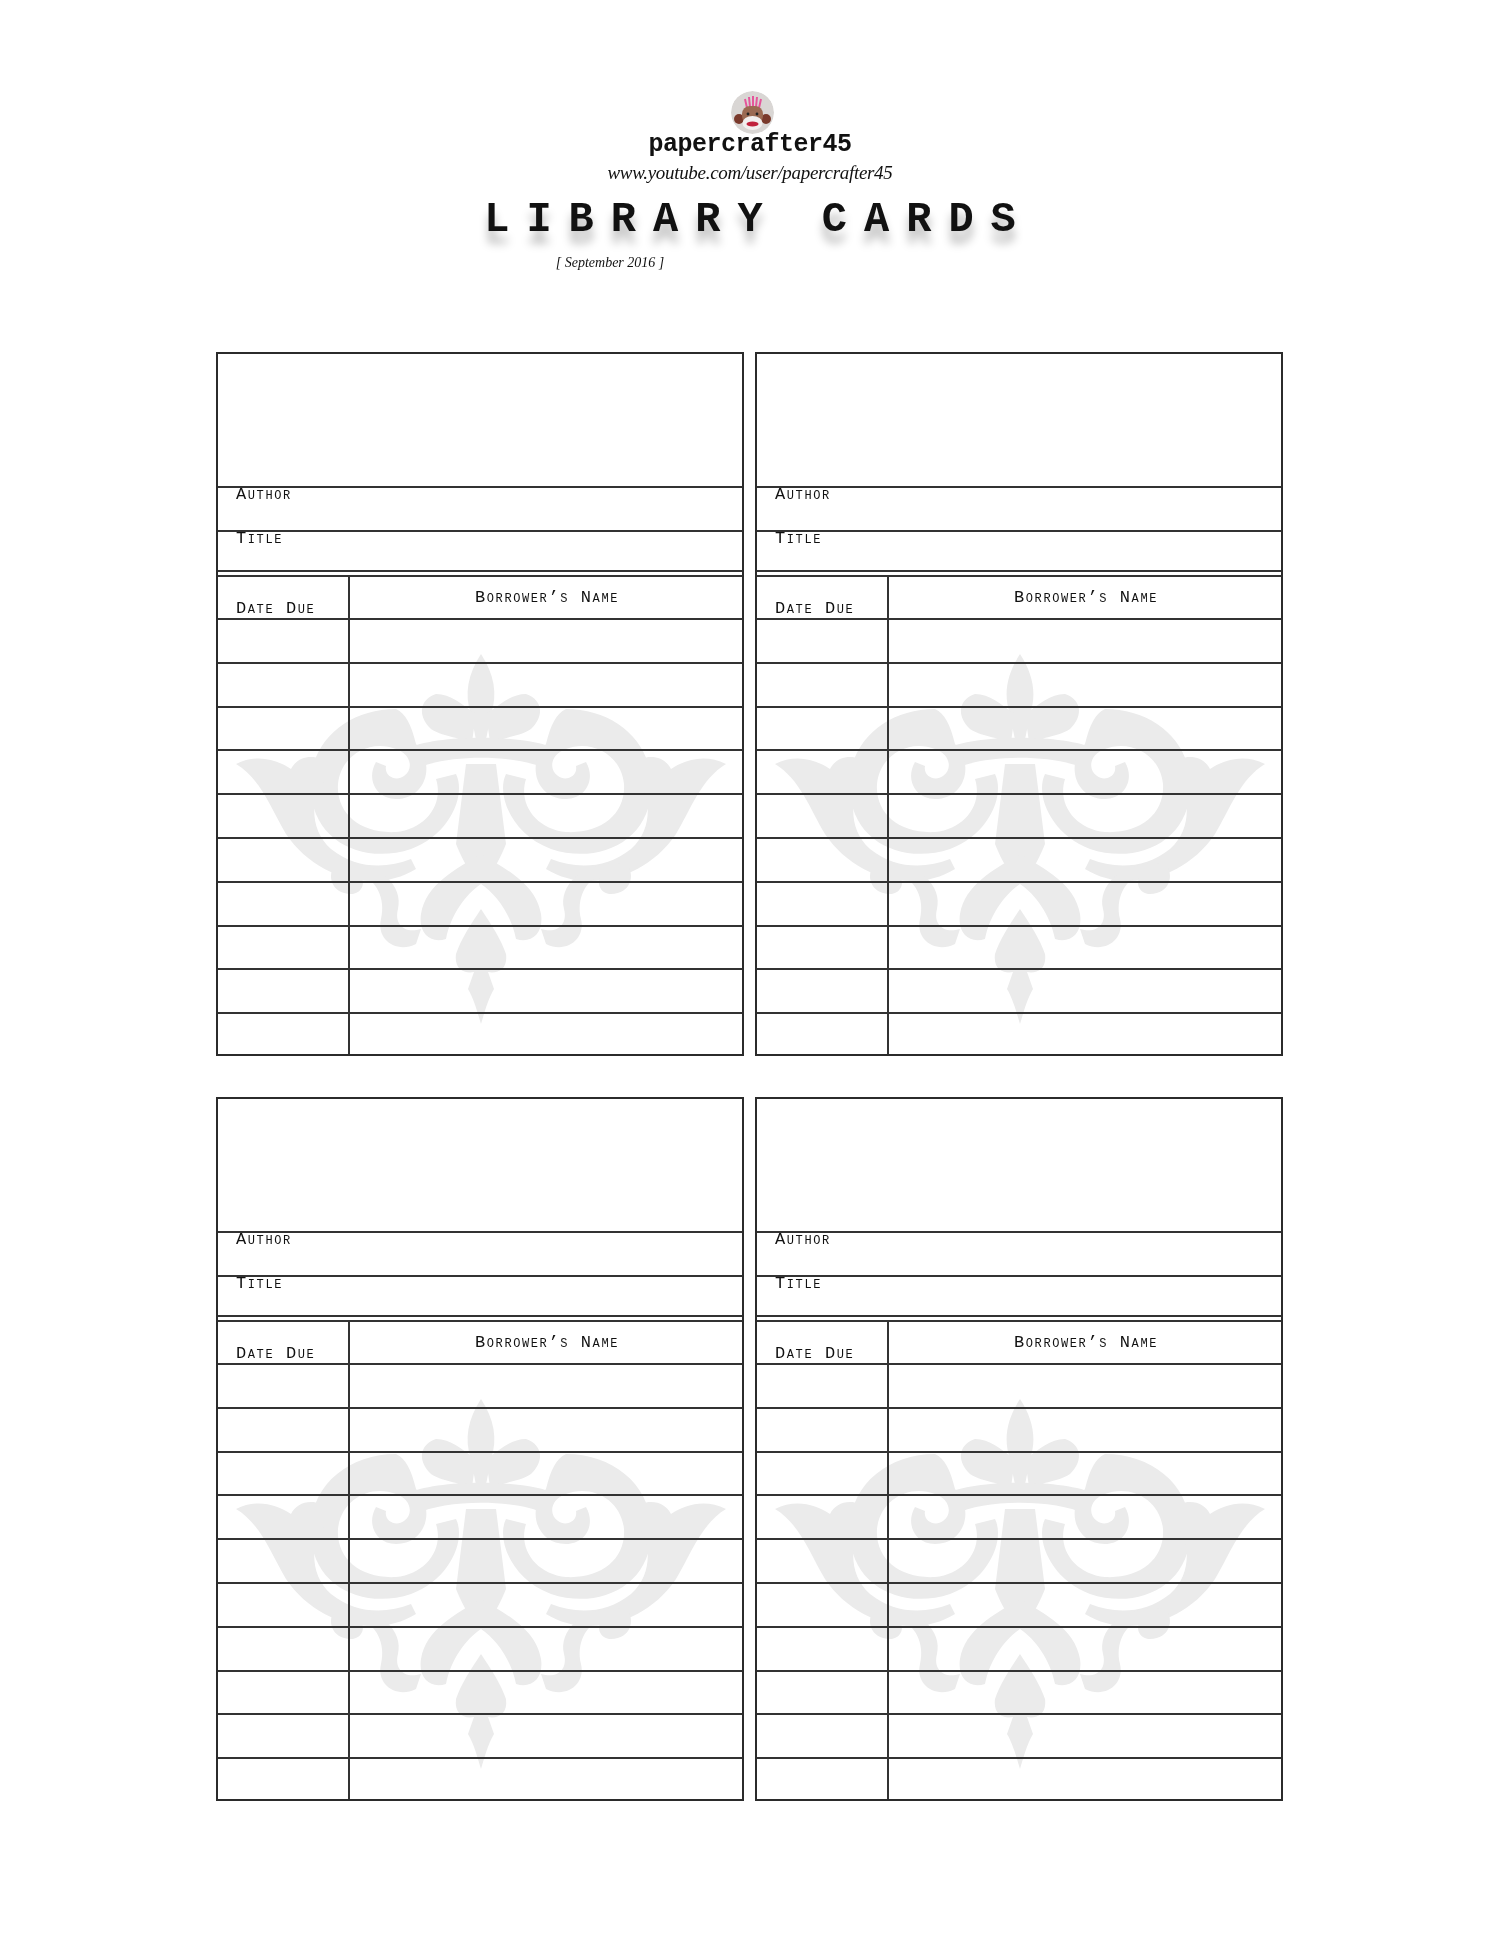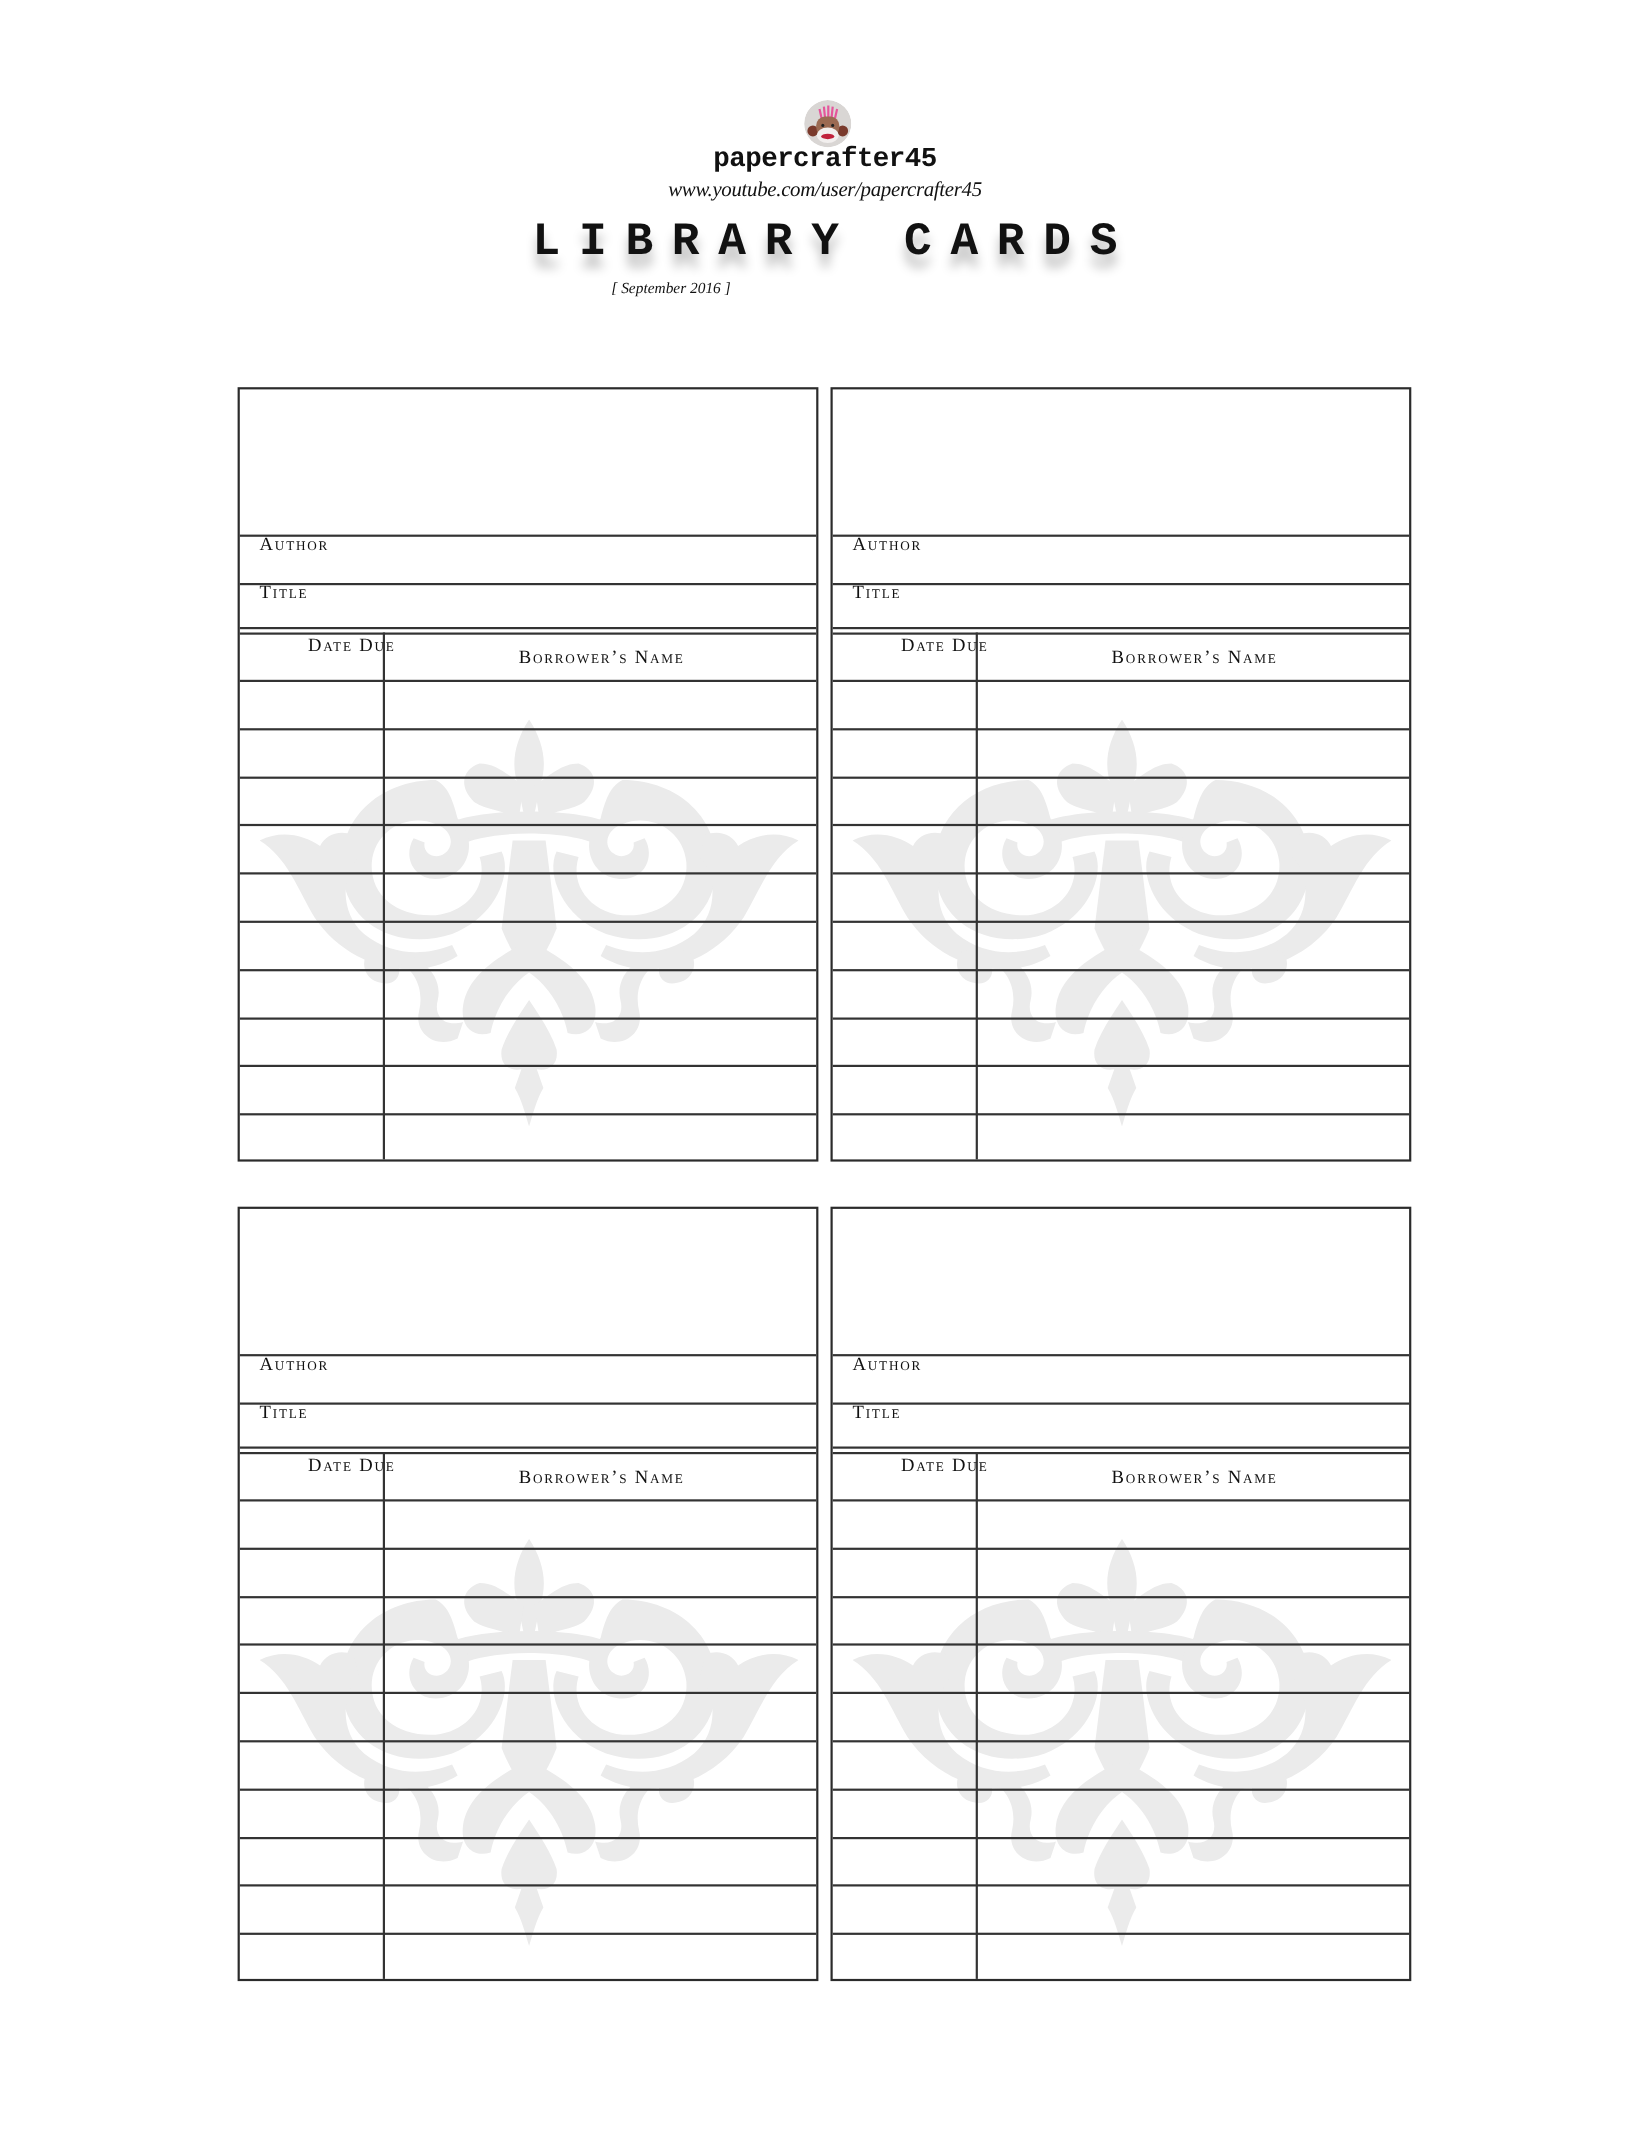--- a/index.html
+++ b/index.html
@@ -8,24 +8,24 @@
   .avatar { position:absolute; left:731px; top:91px; width:43px; height:43px; border-radius:50%; overflow:hidden; }
   .brand-name { position:absolute; left:0; width:1500px; top:130px; text-align:center; font-family:"Liberation Mono", "DejaVu Sans Mono", monospace; font-size:25px; font-weight:bold; letter-spacing:-0.5px; color:#111; }
   .brand-url { position:absolute; left:0; width:1500px; top:162px; text-align:center; font-family:"Liberation Serif", serif; font-style:italic; font-size:19px; color:#111; letter-spacing:-0.3px; }
   .page-title { position:absolute; left:0; width:1500px; top:196px; text-align:center; font-family:"Liberation Mono", "DejaVu Sans Mono", monospace; font-weight:bold; font-size:42px; letter-spacing:17px; color:#111; text-shadow: 0 12px 10px rgba(0,0,0,0.28); padding-left:17px; box-sizing:border-box; }
   .page-date { position:absolute; left:0; width:1220px; top:255px; text-align:center; font-family:"Liberation Serif", serif; font-style:italic; font-size:14px; color:#111; }
 
   .card { position:absolute; width:528px; height:704px; border:2px solid #2b2b2b; box-sizing:border-box; background:#fff; }
   .card .watermark { position:absolute; left:18px; top:300px; width:490px; height:370px; pointer-events:none; }
   .card .hline { position:absolute; left:0; right:0; height:0; border-top:2px solid #333; }
   .card .vline { position:absolute; top:230px; bottom:0; width:0; border-left:2px solid #333; left:130px; }
-  .card .lbl { position:absolute; font-family:Liberation Serif, serif; font-variant:small-caps; font-size:17px; letter-spacing:1.6px; color:#111; line-height:1; }
+  .card .lbl { position:absolute; font-family:Liberation Mono, monospace; font-variant:small-caps; font-size:17px; letter-spacing:1.6px; color:#111; line-height:1; }
   .card .lbl-author { left:18px; top:132px; }
   .card .lbl-title { left:18px; top:176px; }
-  .card .lbl-date { left:18px; top:224px;margin-left:44px; }
+  .card .lbl-date { left:18px; top:246px; }
   .card .lbl-borrower { left:132px; width:394px; text-align:center; top:235px; }
   .card .field { position:absolute; left:0; right:0; }
   .card .cell { position:absolute; }
 </style>
 </head>
 <body>
 
 <div class="avatar">
   <svg width="43" height="43" viewBox="0 0 43 43">
     <circle cx="21.5" cy="21.5" r="21.5" fill="#d9d6d4"></circle>

